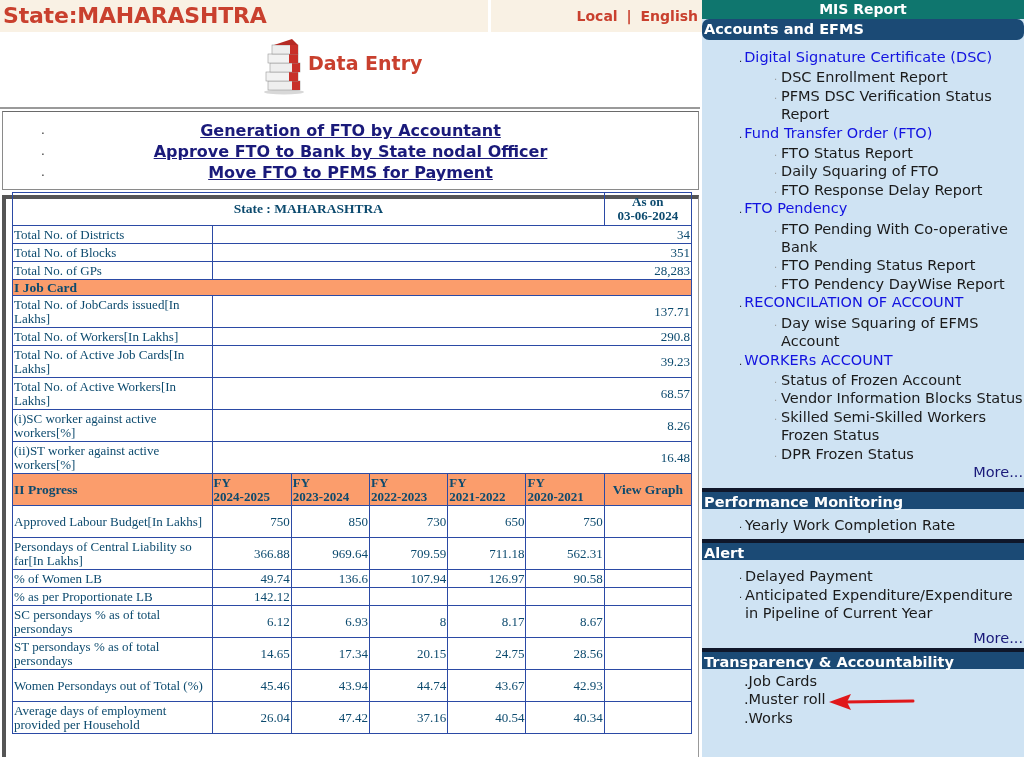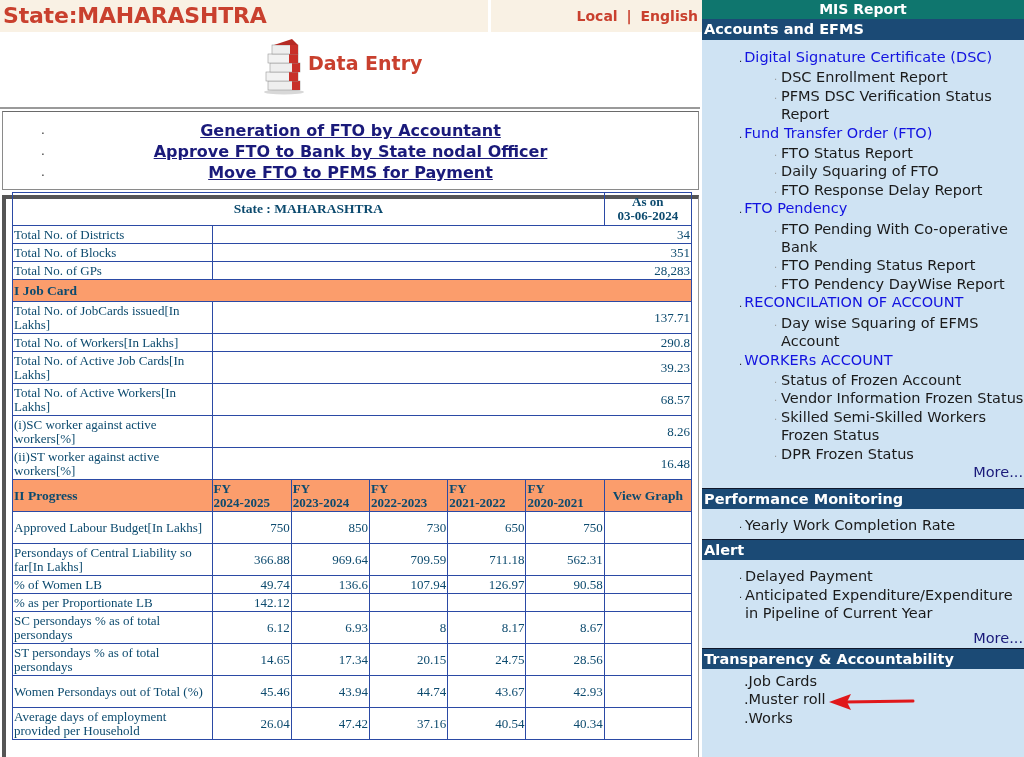--- a/index.html
+++ b/index.html
@@ -25,29 +25,29 @@
   .fto-dot { position: absolute; left: 38px; top: 2px; font-size: 12px; color: #333; }
   .fto-link { position: absolute; left: 0; width: 100%; text-align: center; font-size: 16px; font-weight: bold; color: #1a1a7a; text-decoration: underline; top: 0; }
 
   .stats-frame { position: absolute; left: 2px; top: 195px; width: 697px; height: 562px; border-left: 4px solid #555; border-top: 4px solid #555; border-right: 1px solid #999; }
 
   table.stats { position: absolute; left: 12px; top: 192px; width: 680px; border-collapse: collapse; font-family: "Liberation Serif", serif; font-size: 13px; color: #0c4a6e; table-layout: fixed; }
   table.stats td { border: 1px solid #2b4aa5; padding: 0 1px; line-height: 14px; vertical-align: middle; }
   table.stats td.num { text-align: right; }
   .hdr-state { text-align: center; font-weight: bold; font-size: 13.5px; height: 33px; }
   .hdr-ason { text-align: center; font-weight: bold; font-size: 13px; line-height: 14px; }
-  .sec { background: #fb9d6c; font-weight: bold; font-size: 13.5px; height: 22px; }
+  .sec { background: #fb9d6c; font-weight: bold; font-size: 13.5px; height: 16px; }
   .r1 { height: 18px; }
   .r2 { height: 32px; }
   .fy { font-weight: bold; font-size: 13px; line-height: 14px; }
 
   
   .sidebar { position: absolute; left: 702px; top: 0; width: 322px; height: 757px; background: #cfe3f3; font-size: 14.5px; }
   .mis-header { height: 19px; background: #0f766e; color: #fff; text-align: center; font-weight: bold; font-size: 14px; line-height: 19px; }
-  .sec-head { background: #1b4a75; color: #fff; font-weight: bold; font-size: 14.5px; padding-left: 2px; height: 21px; line-height: 21px; border-top: 1px solid #0f172a; }
+  .sec-head { background: #1b4a75; color: #fff; font-weight: bold; font-size: 14.5px; padding-left: 2px; height: 21px; line-height: 21px; border-top: 4px solid #0f172a; }
   .grp { padding-top: 3px; }
   .lvl1 { display: block; padding-left: 37px; color: #1212e0; line-height: 18.4px; }
   .lvl1 .dot, .lvl2 .dot, .plain .dot { color: #222; font-size: 10px; margin-right: 2px; }
   .lvl2 { display: flex; padding-left: 79px; color: #1a1a1a; line-height: 18.4px; }
   .lvl2 .dot { color: #999; width: 7px; flex: 0 0 7px; margin-left: -7px; margin-right: 0; }
   .plain { display: flex; padding-left: 37px; color: #1a1a1a; line-height: 18.4px; }
   .plain .dot { width: 6px; flex: 0 0 6px; margin-right: 0; }
   .more { text-align: right; color: #1a1a7a; padding-right: 1px; line-height: 18px; }
   .ta-item { padding-left: 42px; color: #1a1a1a; line-height: 18.5px; }
   .arrow { position: absolute; left: 829px; top: 694px; width: 86px; height: 16px; }
@@ -261,21 +261,21 @@
       <td class="num">40.34</td>
       <td></td>
     </tr>
   </tbody>
     </table>
 </div>
 
 <div class="sidebar">
   <div class="mis-header">MIS Report</div>
 
-  <div class="sec-head" style="border-top:none;">Accounts and EFMS</div>
+  <div class="sec-head" style="border-top:none;border-radius:7px;">Accounts and EFMS</div>
   <div class="grp" style="padding-top:8px;">
     <a class="lvl1"><span class="dot">.</span><span>Digital Signature Certificate (DSC)</span></a>
     <a class="lvl2">
         <span class="dot">.</span>
         <span>DSC Enrollment Report</span>
       </a>
     <a class="lvl2">
         <span class="dot">.</span>
         <span>PFMS DSC Verification Status Report</span>
       </a>
@@ -314,21 +314,21 @@
         <span>Day wise Squaring of EFMS Account</span>
       </a>
 
     <a class="lvl1"><span class="dot">.</span><span>WORKERs ACCOUNT</span></a>
     <a class="lvl2">
         <span class="dot">.</span>
         <span>Status of Frozen Account</span>
       </a>
     <a class="lvl2">
         <span class="dot">.</span>
-        <span>Vendor Information Frozen Status</span>
+        <span>Vendor Information Blocks Status</span>
       </a>
     <a class="lvl2">
         <span class="dot">.</span>
         <span>Skilled Semi-Skilled Workers Frozen Status</span>
       </a>
     <a class="lvl2">
         <span class="dot">.</span>
         <span>DPR Frozen Status</span>
       </a>
 

